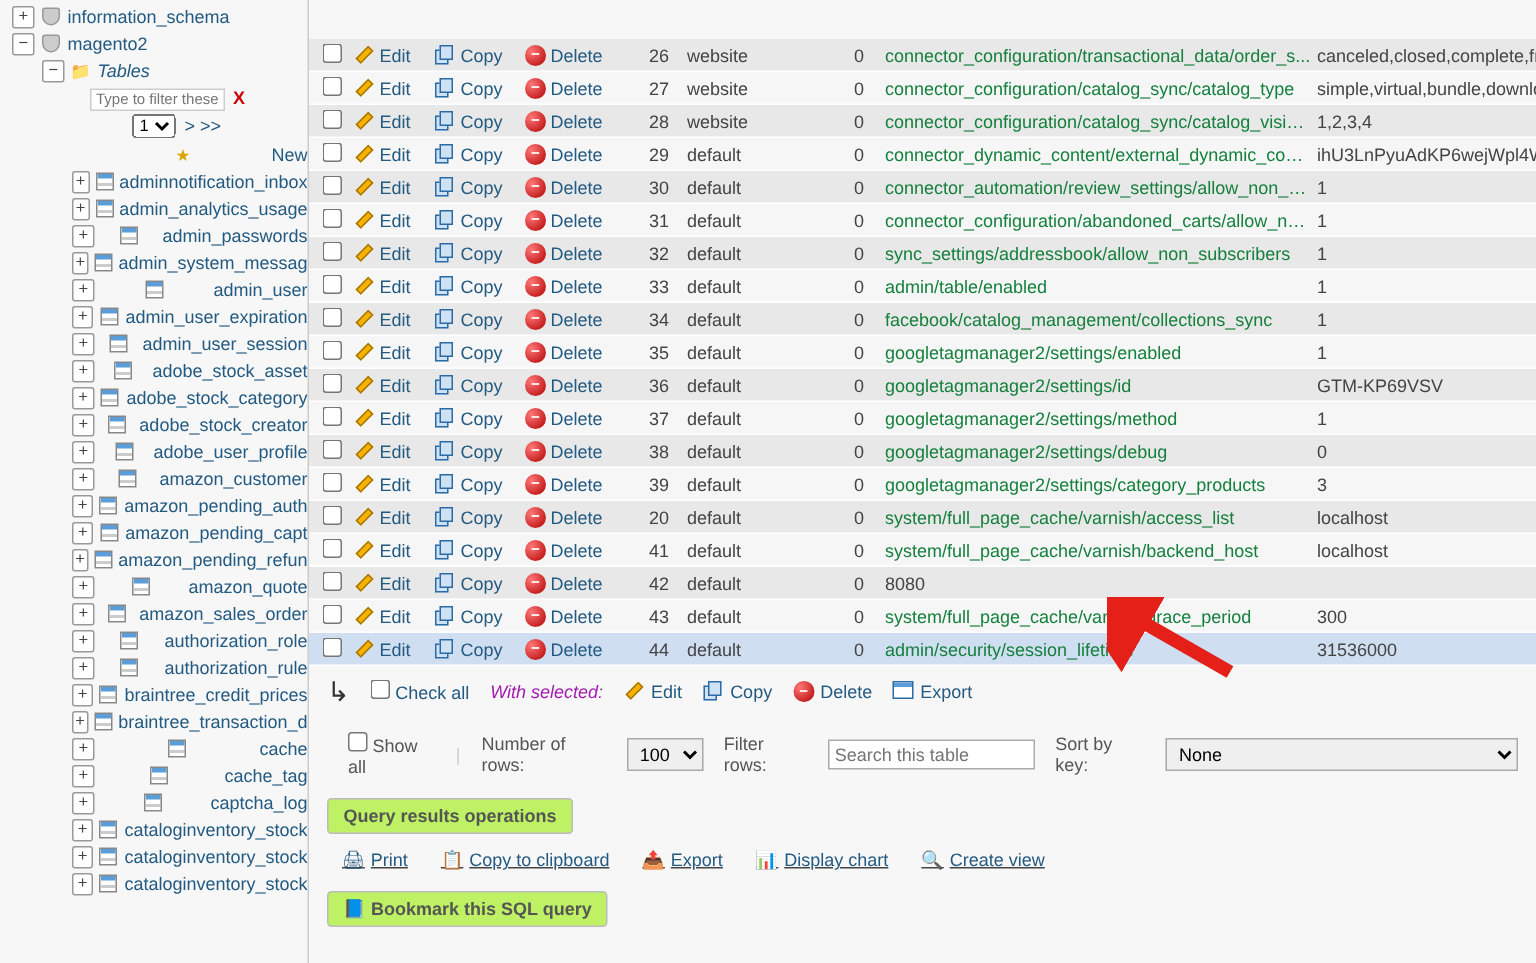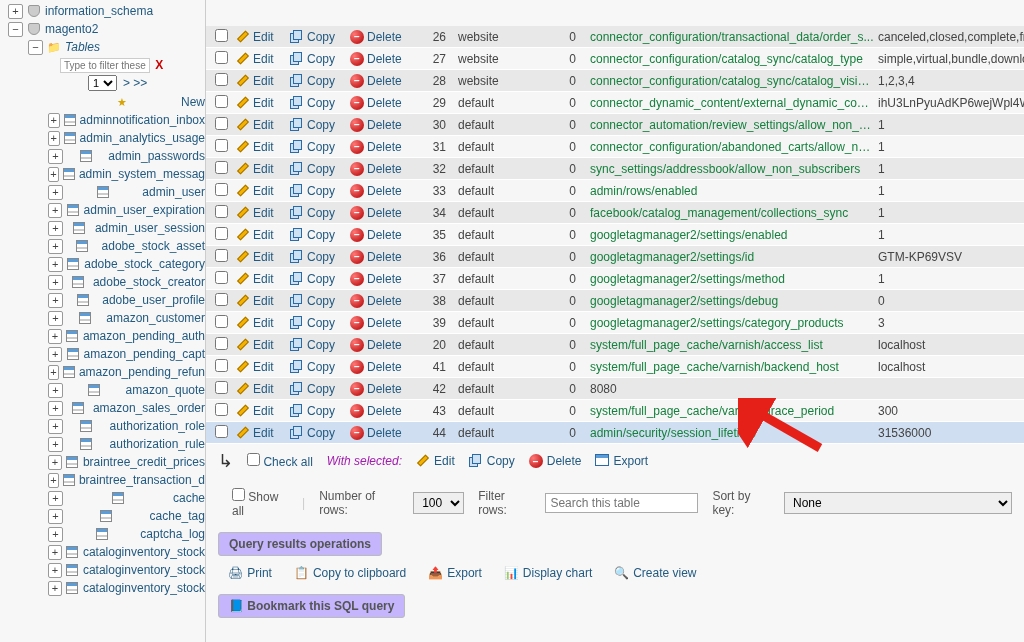--- a/index.html
+++ b/index.html
@@ -54,26 +54,26 @@
 
 .footer-bar { display: flex; align-items: center; gap: 14px; padding: 6px 12px 10px 12px; }
 .arrow-up { font-size: 18px; color: #333; }
 .footer-bar .lbl { font-style: italic; color: #a21caf; }
 .footer-btn { display: flex; align-items: center; gap: 4px; color: #235a81; cursor: pointer; }
 
 .opt-bar { display: flex; align-items: center; gap: 14px; padding: 6px 12px 14px 26px; }
 .opt-bar label { color: #555; }
 .opt-bar select, .opt-bar input[type=text] { font-size: 12px; padding: 2px 4px; border:1px solid #aaa; }
 .opt-sep { color: #ccc; }
-.search-inp { width: 153px; }
+.search-inp { width: 138px; }
 .sort-sel { width: 250px; }
 
 .panel { margin: 0 12px 14px 12px; }
-.panel-hdr { display: inline-block; background: #c4b5fd; border: 1px solid #bbb; border-radius: 3px; padding: 4px 10px; font-weight: bold; color: #555; margin-bottom: 10px; }
-.panel-body { display: flex; gap: 22px; padding-left: 10px; }
+.panel-hdr { display: inline-block; background: #bef264; border: 1px solid #bbb; border-radius: 3px; padding: 4px 10px; font-weight: bold; color: #555; margin-bottom: 10px; }
+.panel-body { display: flex; gap: 22px; padding-left: 10px; text-decoration: underline; }
 .panel-body .footer-btn { }
 
 .icon-print::before { content:"🖨"; font-size:12px; }
 .icon-clip::before { content:"📋"; font-size:12px; }
 .icon-export::before { content:"📤"; font-size:12px; color:#3b8; }
 .icon-chart::before { content:"📊"; font-size:12px; }
 .icon-view::before { content:"🔍"; font-size:12px; }
 .icon-book::before { content:"📘"; font-size:12px; }
 .icon-table::before { content:""; display:inline-block; width:12px; height:10px; background:#fff; border:1px solid #2a6aa6; box-shadow: inset 0 3px 0 #5b9dd9; }
 
@@ -405,21 +405,21 @@
             <span class="copy-i"></span>
             <a>Copy</a>
           </div>
           <div class="c-del">
             <span class="del-i"></span>
             <a>Delete</a>
           </div>
           <div class="c-id">33</div>
           <div class="c-scope">default</div>
           <div class="c-zero">0</div>
-          <div class="c-path">admin/rows/enabled</div>
+          <div class="c-path">admin/table/enabled</div>
           <div class="c-val">1</div>
         </div>
         <div class="grid-row odd">
           <div class="c-chk"><input type="checkbox" style=""></div>
           <div class="c-edit">
             <span class="pencil-i"></span>
             <a>Edit</a>
           </div>
           <div class="c-copy">
             <span class="copy-i"></span>

